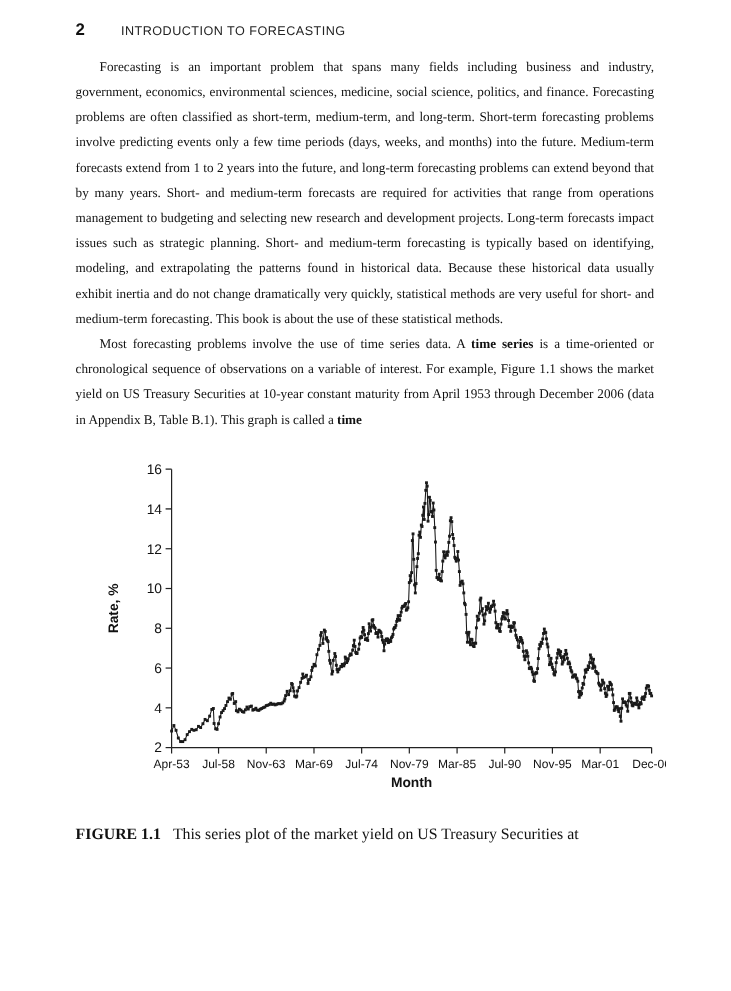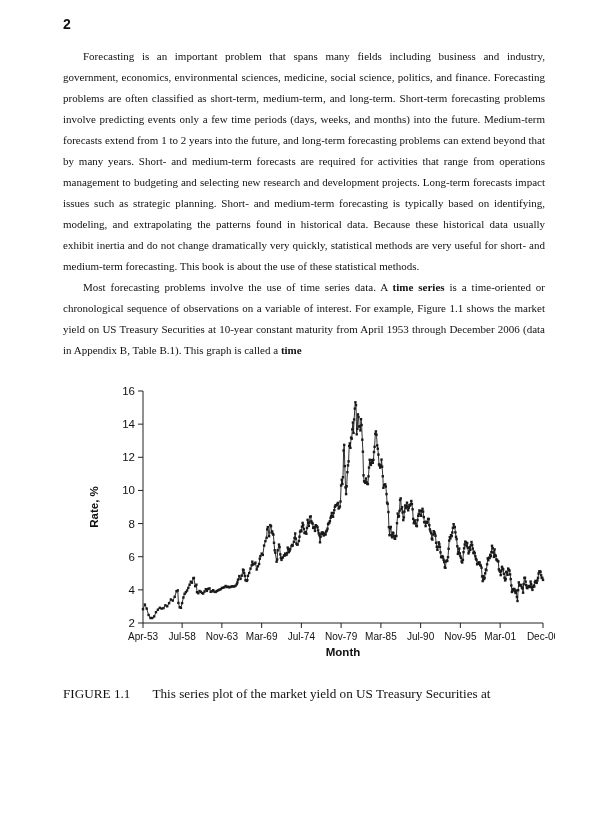--- a/index.html
+++ b/index.html
@@ -43,33 +43,34 @@
   figure.chart-figure {
     margin: 18px 0 0 22px;
     width: 470px;
     padding: 0;
   }
   .fig-caption {
     margin-top: 12px;
     font-size: 13.2px;
     line-height: 17px;
   }
-  .fig-label { font-weight: normal; margin-right: 22px; }
+  .fig-label { font-weight: bold; margin-right: 10px; }
   svg text {
     font-family: "Liberation Sans", sans-serif;
     fill: #111;
   }
 </style>
 </head>
 <body>
 
 <div class="page">
 
   <div class="running-head">
     <span class="page-number">2</span>
+    <span class="head-title">INTRODUCTION TO FORECASTING</span>
   </div>
 
   <div class="body-text">
     <p>Forecasting is an important problem that spans many fields including business and industry, government, economics, environmental sciences, medicine, social science, politics, and finance. Forecasting problems are often classified as short-term, medium-term, and long-term. Short-term forecasting problems involve predicting events only a few time periods (days, weeks, and months) into the future. Medium-term forecasts extend from 1 to 2 years into the future, and long-term forecasting problems can extend beyond that by many years. Short- and medium-term forecasts are required for activities that range from operations management to budgeting and selecting new research and development projects. Long-term forecasts impact issues such as strategic planning. Short- and medium-term forecasting is typically based on identifying, modeling, and extrapolating the patterns found in historical data. Because these historical data usually exhibit inertia and do not change dramatically very quickly, statistical methods are very useful for short- and medium-term forecasting. This book is about the use of these statistical methods.</p>
     <p><span>Most forecasting problems involve the use of time series data. A </span><b>time series</b><span> is a time-oriented or chronological sequence of observations on a variable of interest. For example, Figure 1.1 shows the market yield on US Treasury Securities at 10-year constant maturity from April 1953 through December 2006 (data in Appendix B, Table B.1). This graph is called a </span><b>time</b></p>
   </div>
 
   <figure class="chart-figure">
     <svg id="ts-chart" width="470" height="290" viewBox="0 0 470 290">
         <line x1="58" y1="12" x2="58" y2="244" stroke="#222" stroke-width="1"></line>

